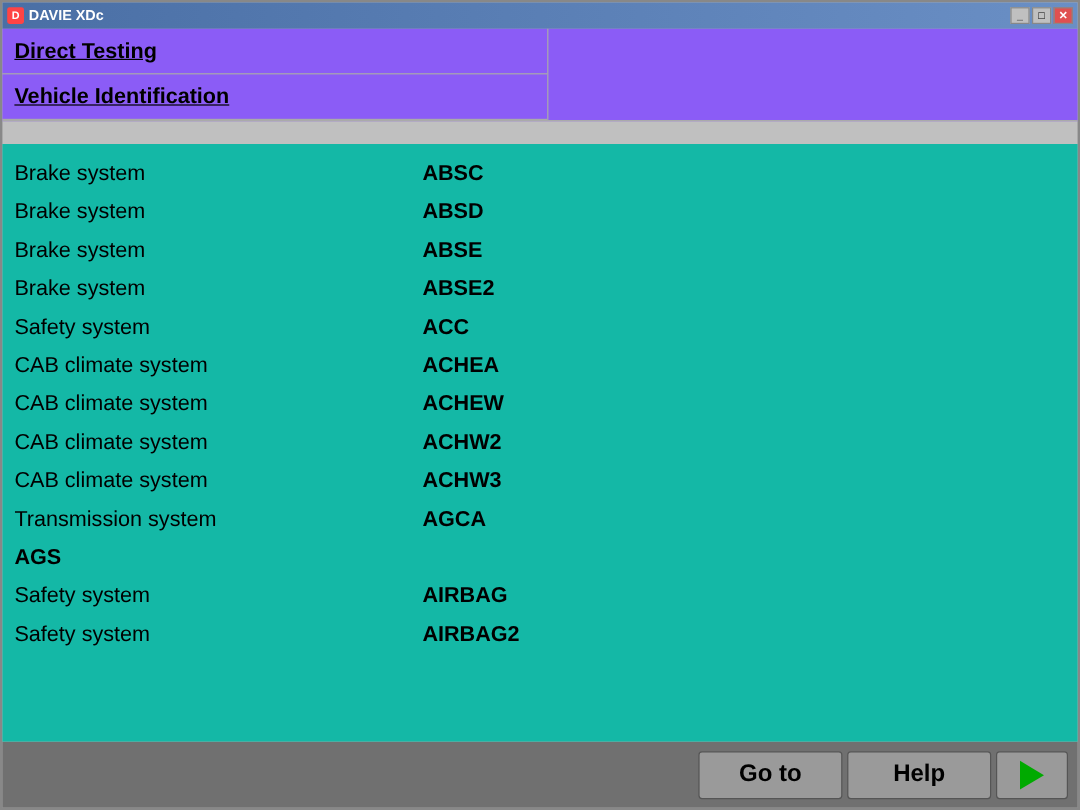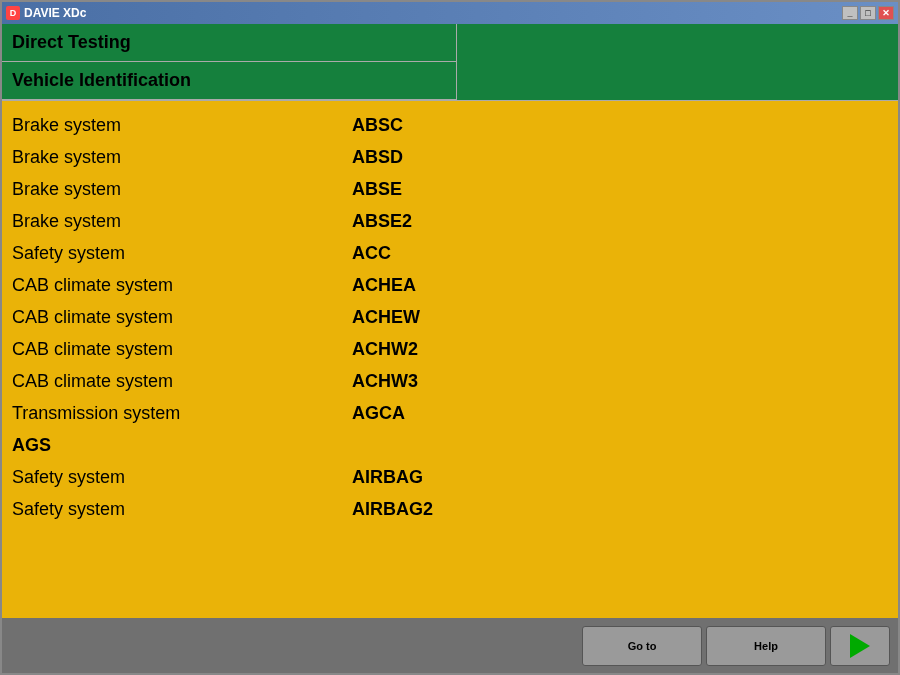--- a/index.html
+++ b/index.html
@@ -70,22 +70,23 @@
       color: #000;
       font-weight: bold;
     }
 
     .title-btn.close { background: #e05050; color: white; }
 
     
     .header {
       display: flex;
       flex-shrink: 0;
-      background: #15803d;
+      background: #8b5cf6;
       border-bottom: 1px solid #aaa;
+      text-decoration: underline;
     }
 
     .header-left {
       width: 455px;
       border-right: 1px solid #aaa;
       display: flex;
       flex-direction: column;
     }
 
     .header-row {
@@ -107,24 +108,25 @@
       font-size: 18px;
       font-weight: bold;
       color: #000;
       display: flex;
       justify-content: space-between;
     }
 
     
     .main-content {
       flex: 1;
-      background: #eab308;
+      background: #14b8a6;
       display: flex;
       overflow: hidden;
       position: relative;
+      margin-top: 19px;
     }
 
     .list-container {
       flex: 1;
       overflow-y: scroll;
       padding: 8px 10px;
     }
 
     .list-item {
       display: flex;
@@ -167,21 +169,21 @@
       flex-shrink: 0;
     }
 
     .footer-btn {
       height: 40px;
       min-width: 120px;
       background: #9a9a9a;
       border: 1px solid #555;
       border-radius: 3px;
       color: #000;
-      font-size: 11px;
+      font-size: 20px;
       font-weight: bold;
       cursor: pointer;
       display: flex;
       align-items: center;
       justify-content: center;
     }
 
     .footer-btn.play {
       background: #9a9a9a;
       min-width: 60px;

